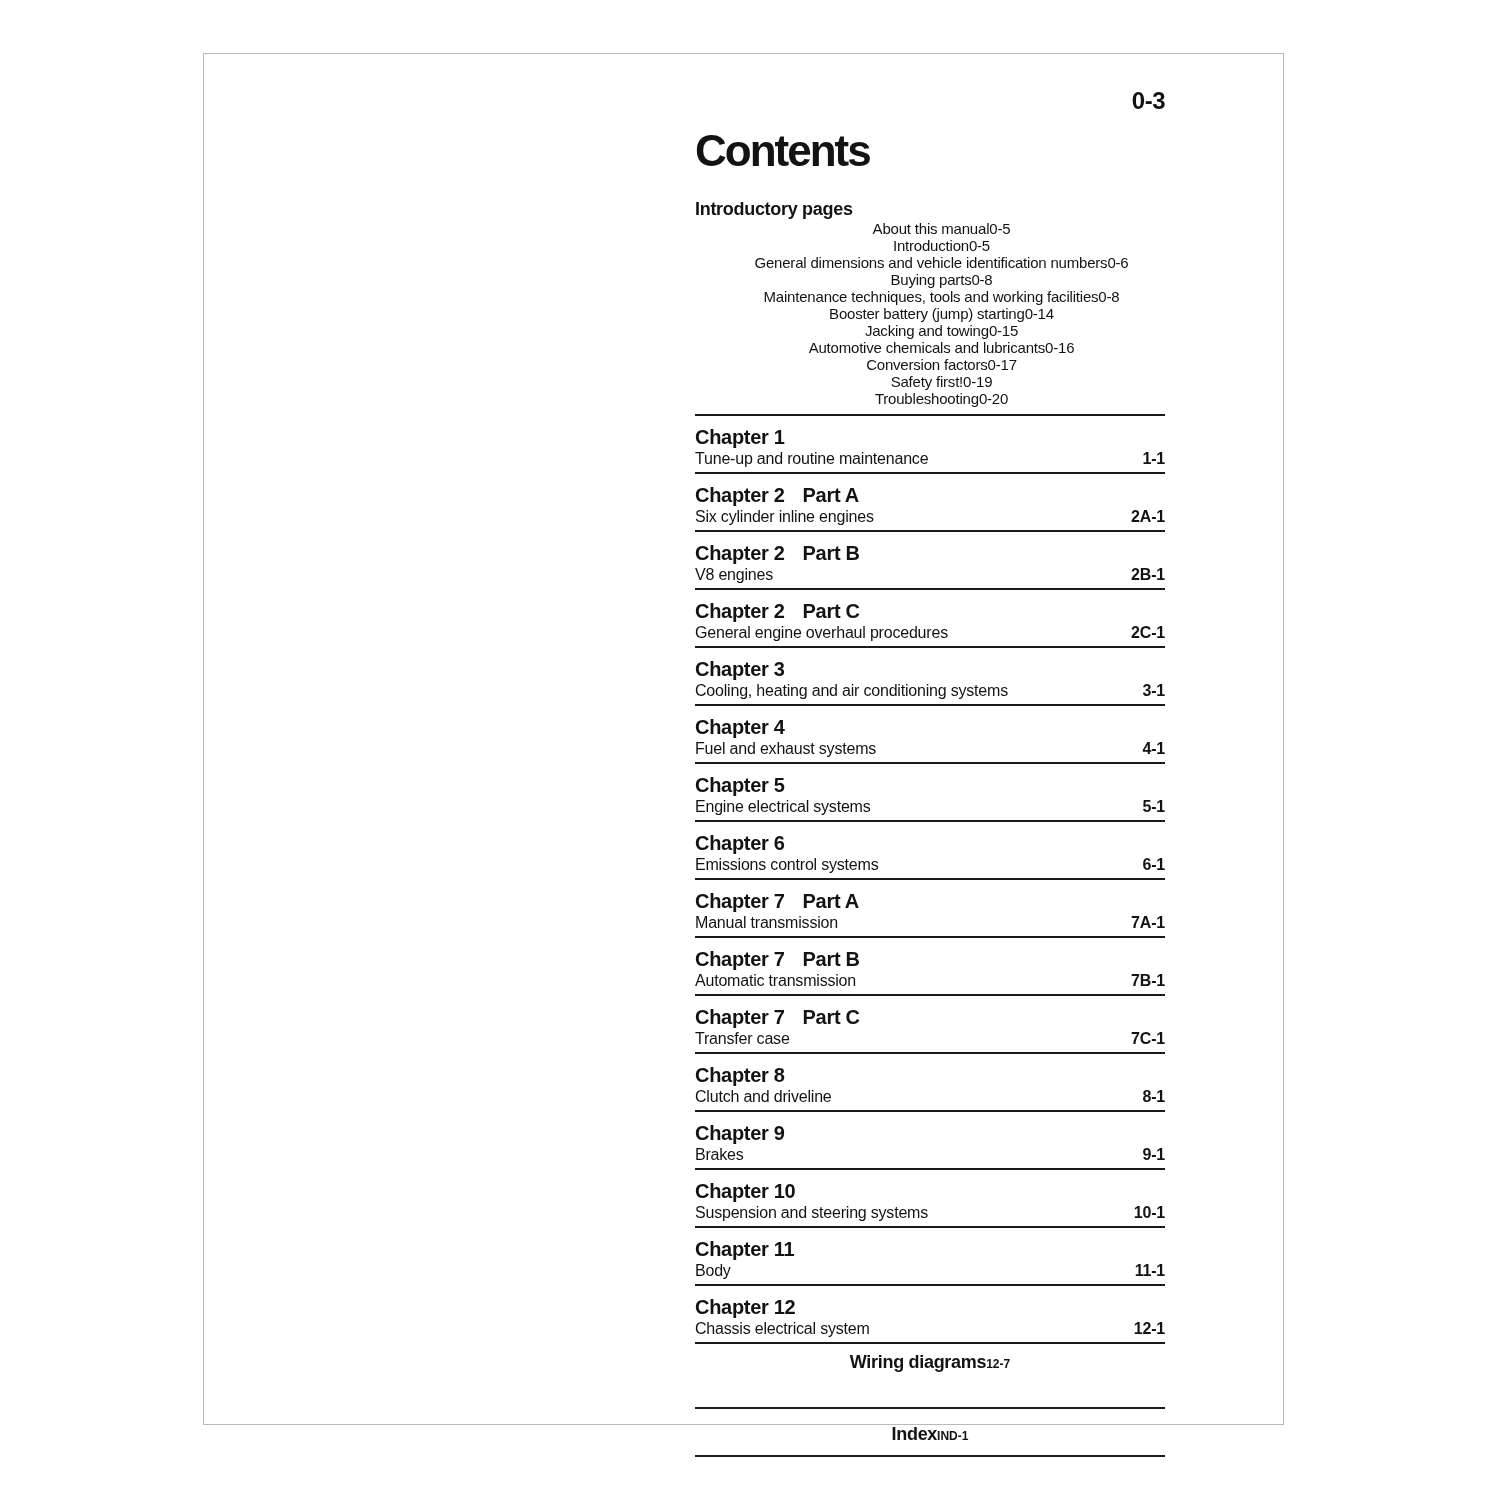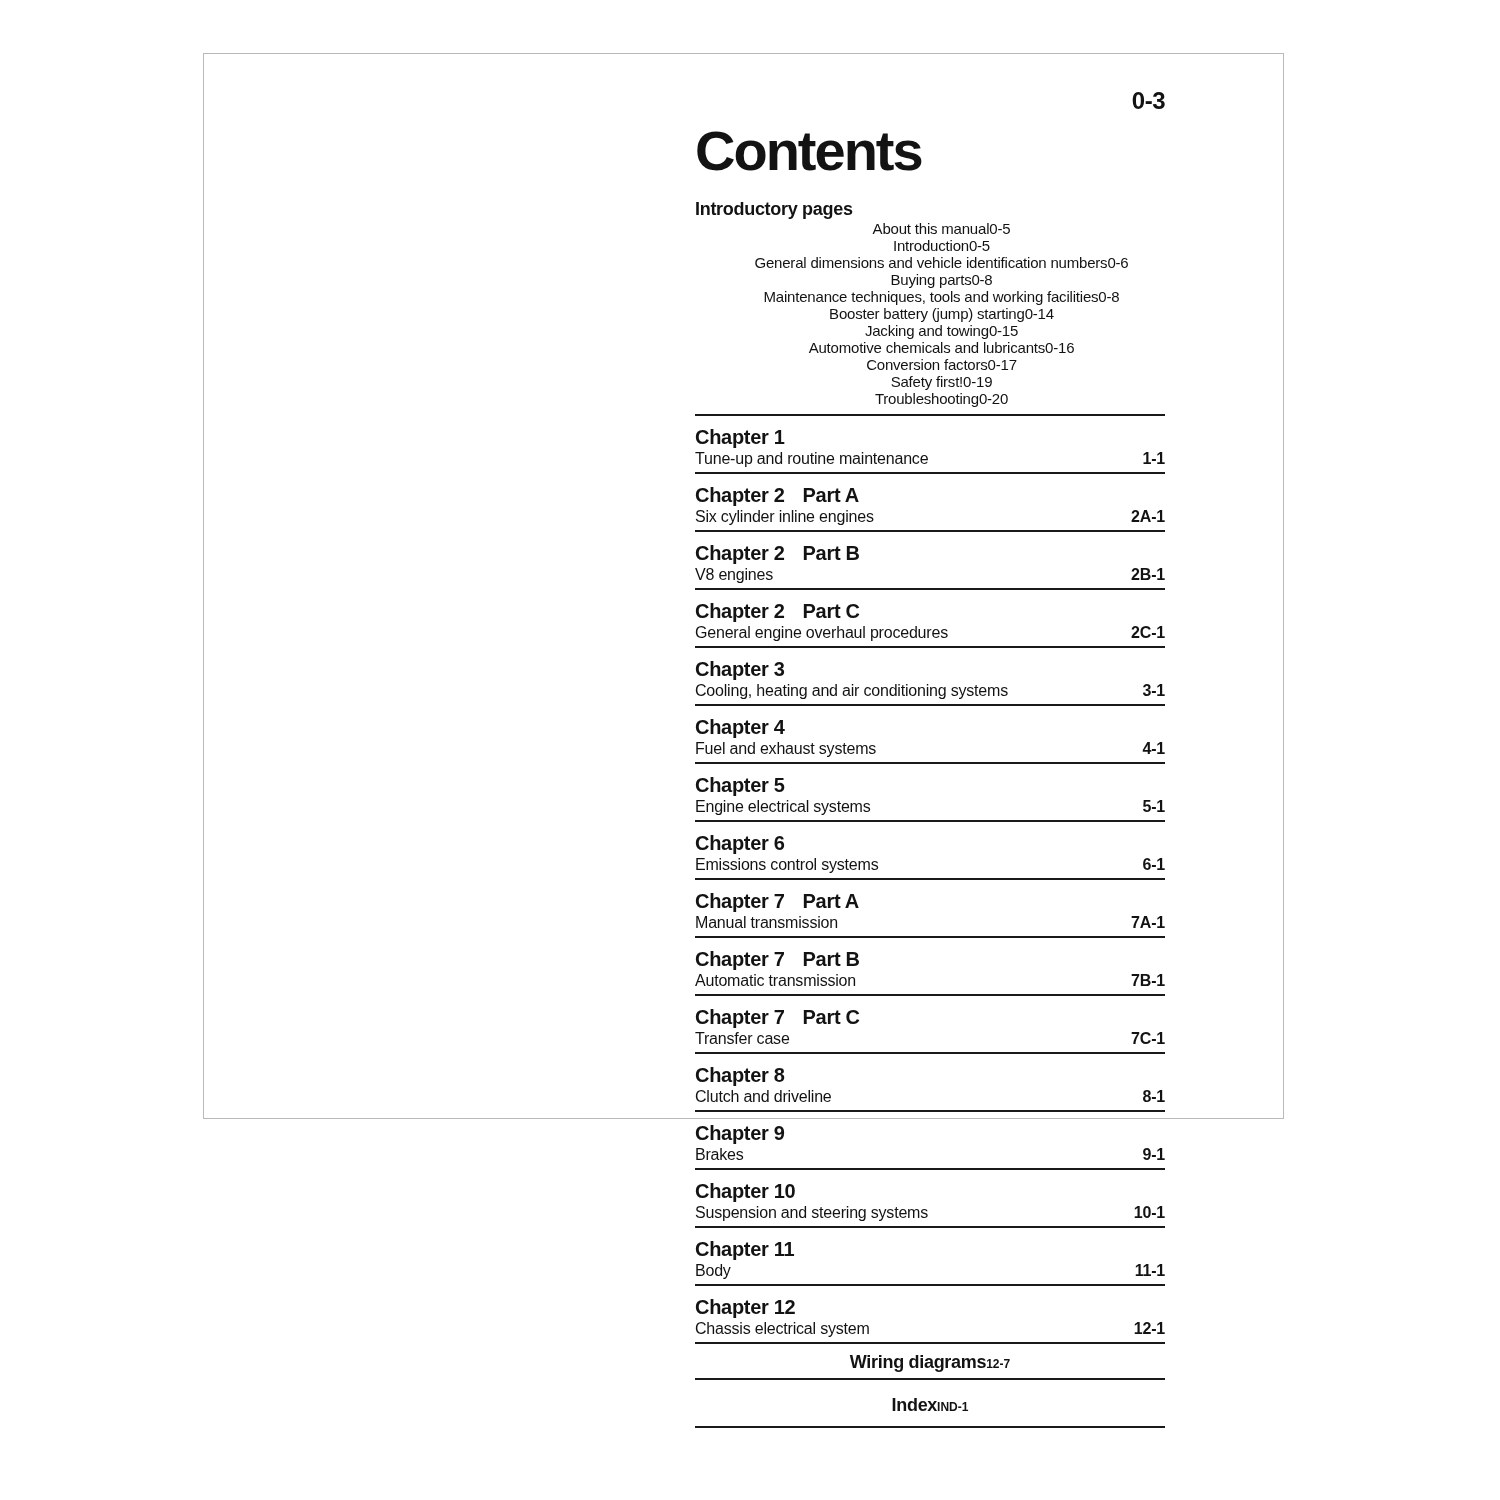--- a/index.html
+++ b/index.html
@@ -5,40 +5,40 @@
   * { margin: 0; padding: 0; box-sizing: border-box; }
   html, body {
     width: 1500px; height: 1500px;
     background: #ffffff;
     font-family: "Liberation Sans", sans-serif;
     color: #131313;
   }
   .sheet {
     position: absolute;
     left: 203px; top: 53px;
-    width: 1081px; height: 1066px;
+    width: 1081px; height: 1372px;
     background: #ffffff;
     border: 1px solid #b9b9b9;
   }
   .content {
     position: absolute;
     left: 491px; top: 0;
     width: 470px;
   }
   .pageno {
     margin-top: 33px;
     text-align: right;
     font-size: 24px;
     font-weight: bold;
     letter-spacing: -0.5px;
     line-height: 28px;
   }
   .title {
     margin-top: 8px;
-    font-size: 56px;
+    font-size: 44px;
     font-weight: bold;
     letter-spacing: -2px;
     line-height: 56px;
   }
   .intro-heading {
     margin-top: 20px;
     font-size: 18px;
     font-weight: bold;
     letter-spacing: -0.3px;
     line-height: 20px;
@@ -79,20 +79,21 @@
   .footer-row {
     border-top: 2px solid #1a1a1a;
     padding: 8px 0 4px 0;
     display: flex;
     justify-content: center;
     align-items: baseline;
   }
   .footer-row:last-child {
     padding-top: 15px;
     padding-bottom: 9px;
+    margin-top: 29px;
   }
   .footer-rows { border-bottom: 2px solid #1a1a1a; }
   .footer-row .lbl {
     font-size: 18px;
     font-weight: bold;
     letter-spacing: -0.3px;
     line-height: 20px;
   }
   .footer-row .pg {
     font-size: 12px;

